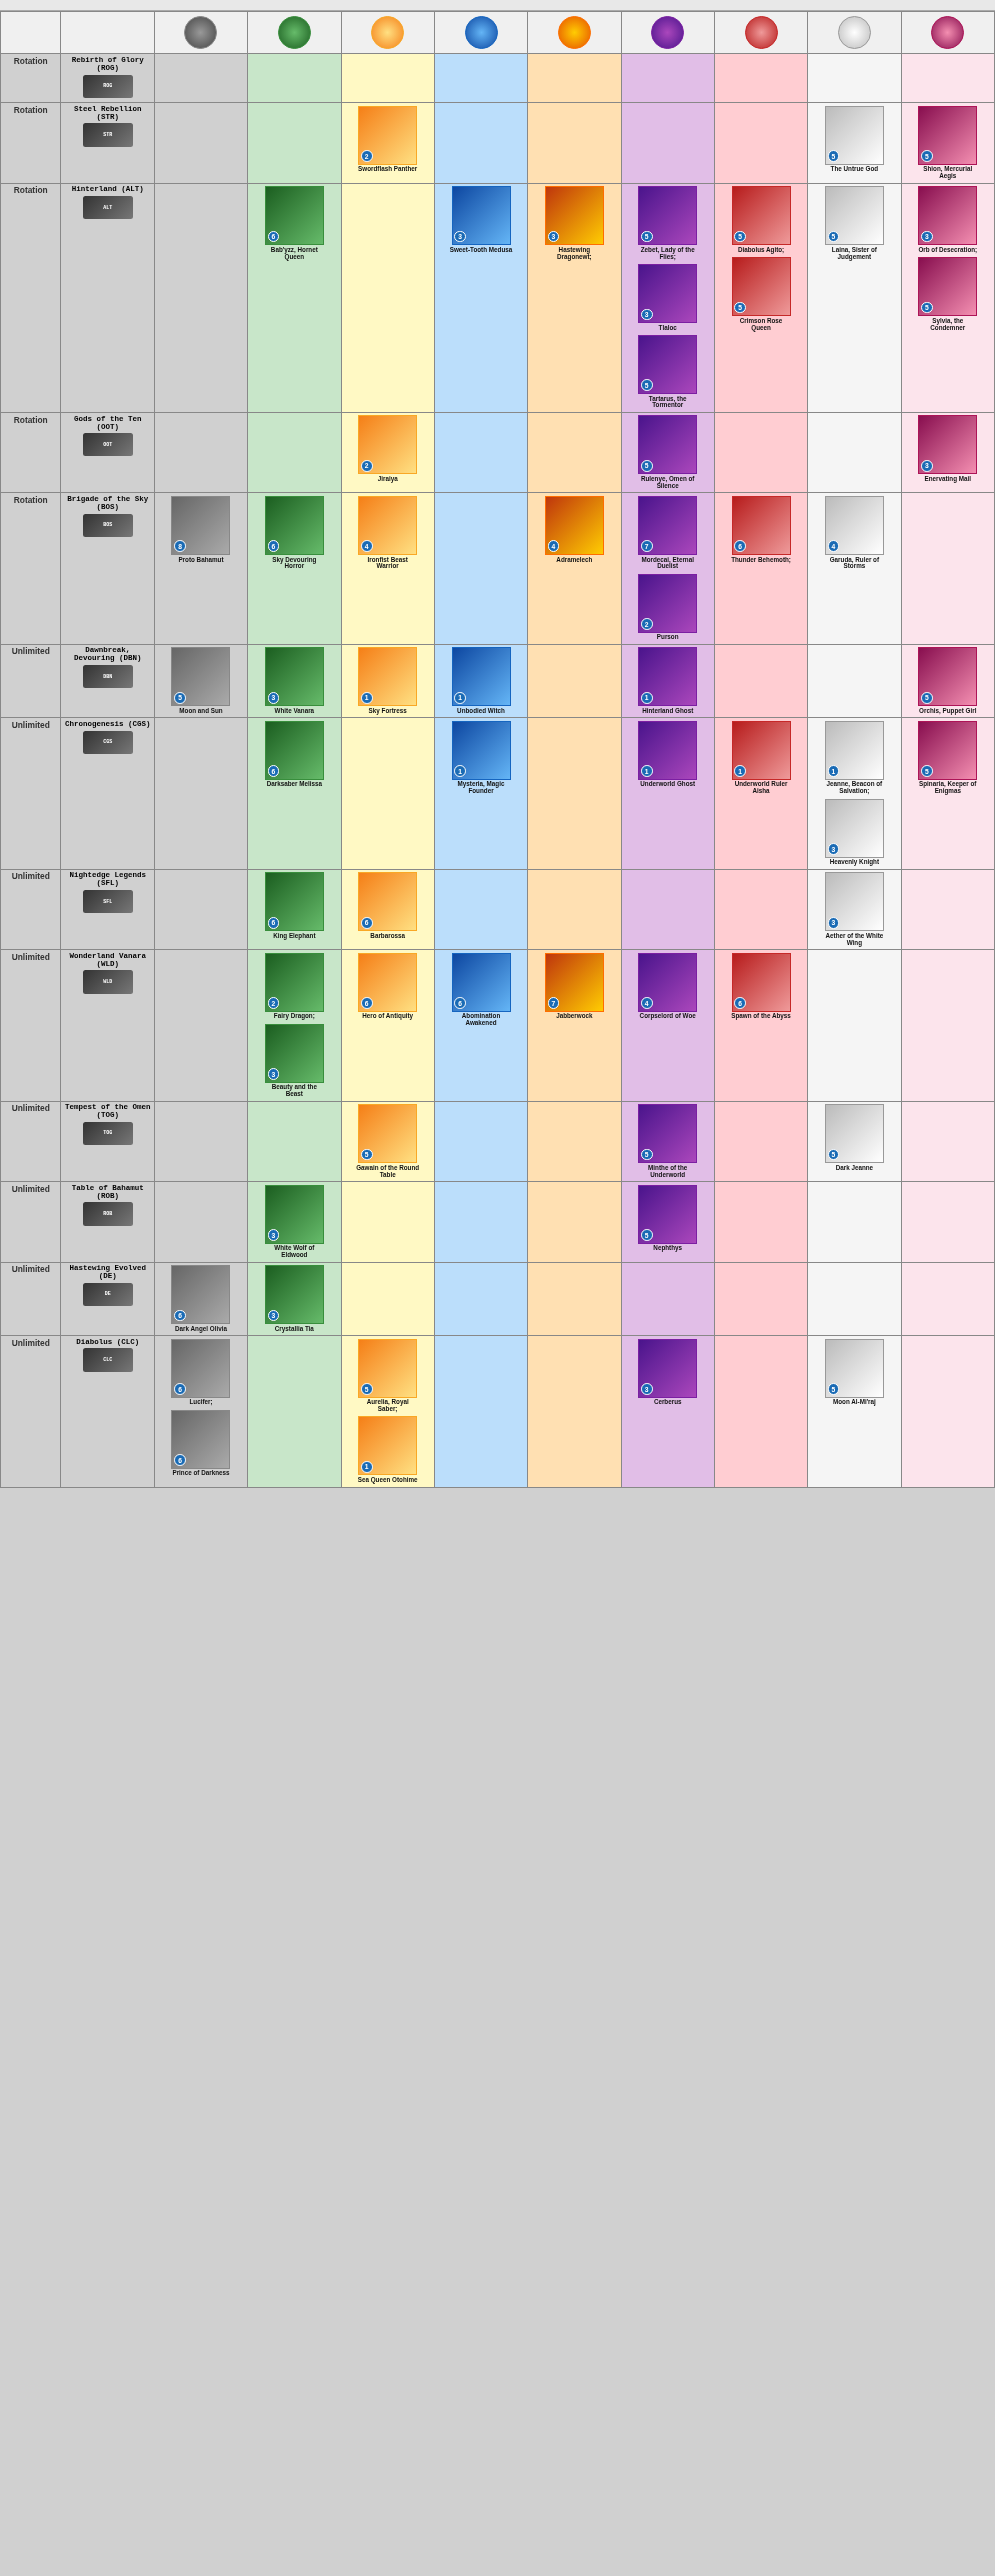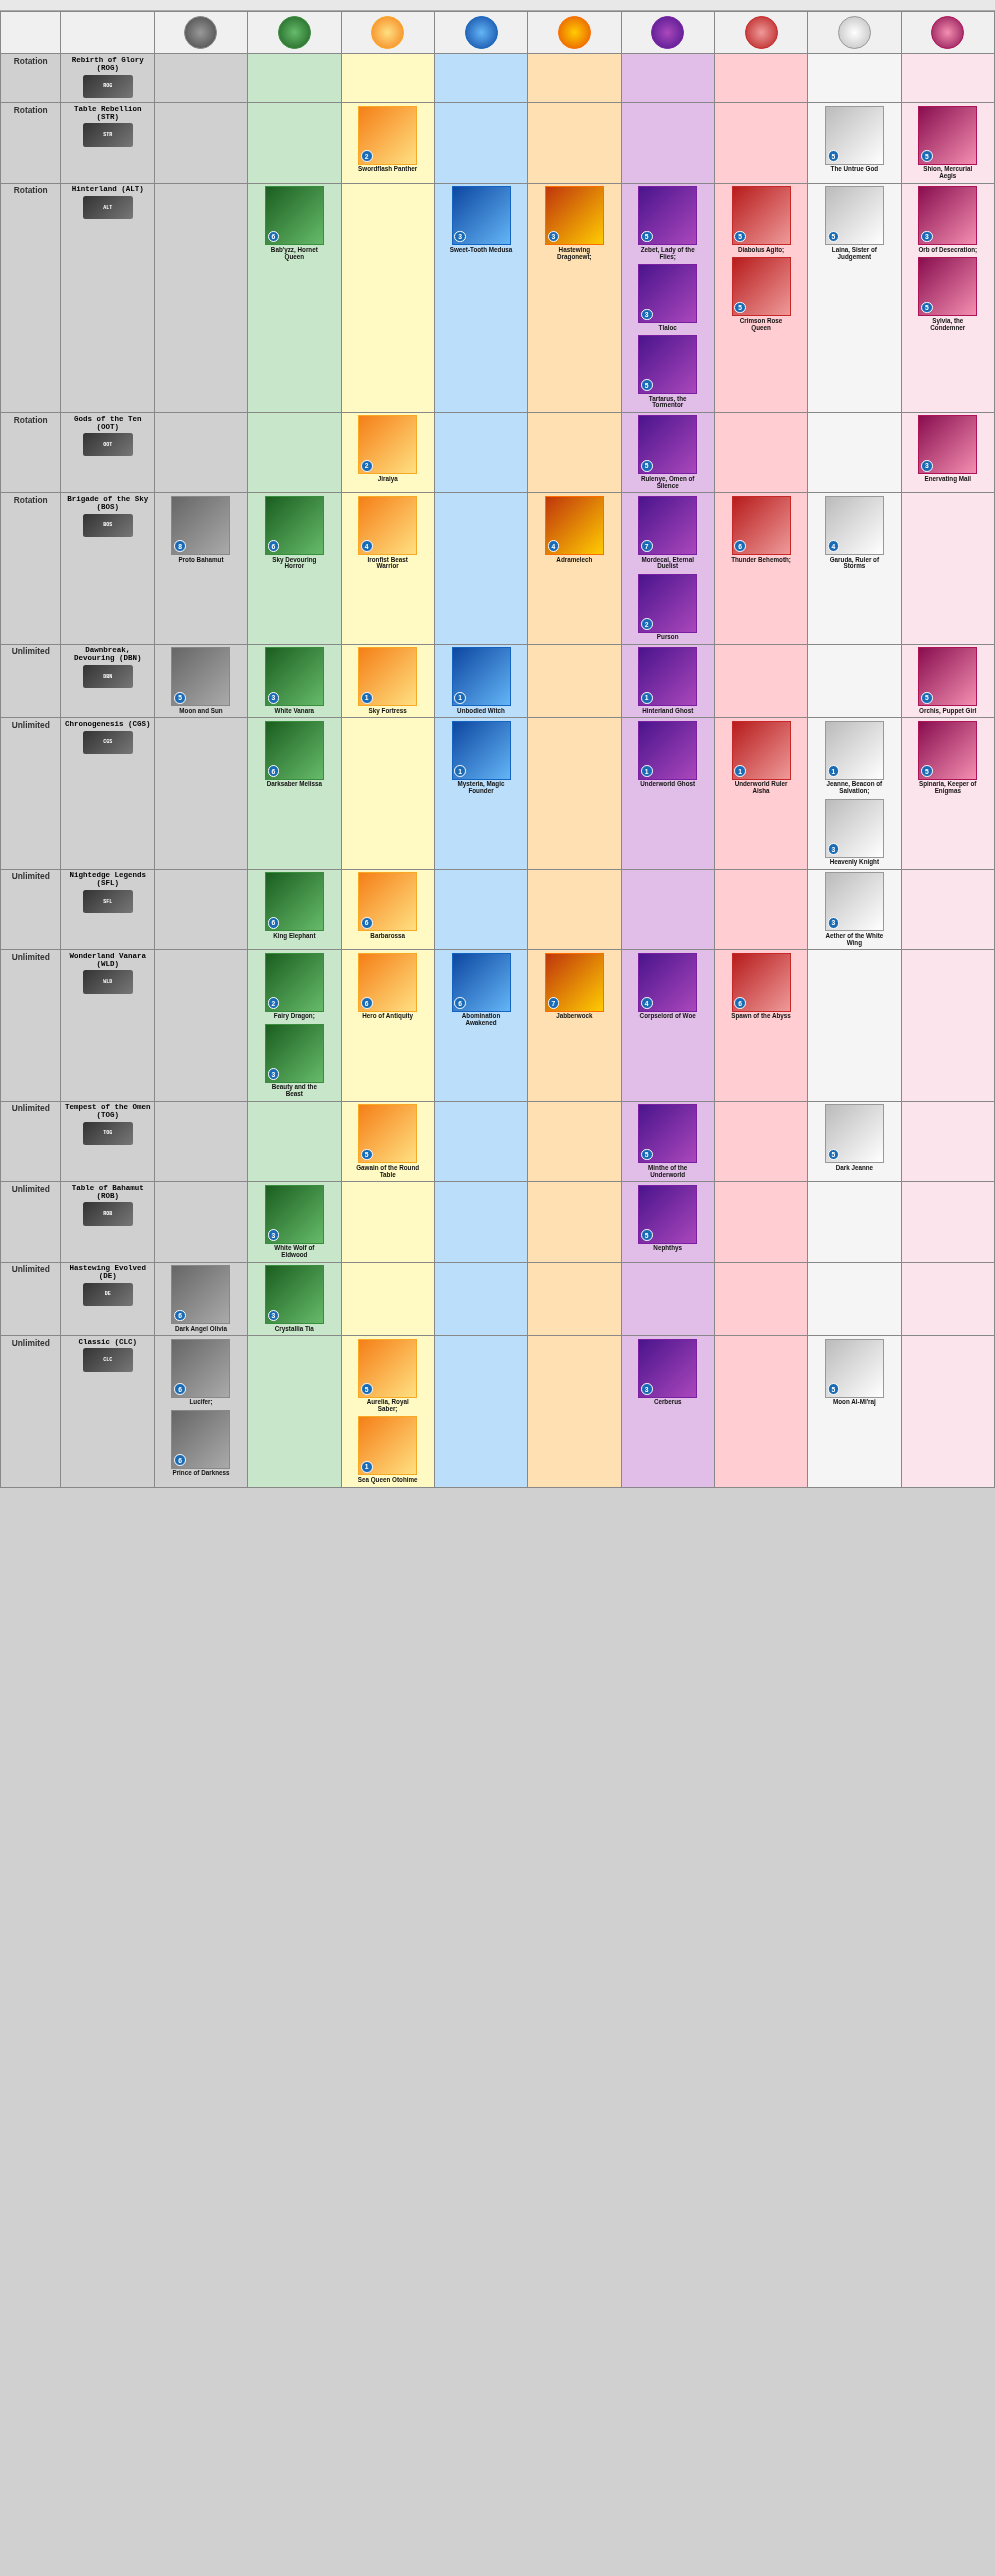--- a/index.html
+++ b/index.html
@@ -196,21 +196,21 @@
         <td class="card-cell col-rune"></td>
         <td class="card-cell col-dragon"></td>
         <td class="card-cell col-shadow"></td>
         <td class="card-cell col-blood"></td>
         <td class="card-cell col-haven"></td>
         <td class="card-cell col-portal"></td>
       </tr>
       <tr>
         <td class="format-cell">Rotation</td>
         <td class="expansion-cell">
-          <span class="expansion-name">Table Rebellion (STR)</span>
+          <span class="expansion-name">Steel Rebellion (STR)</span>
           <div style="width: 50px; height: 23.4px; margin: 2.5px auto; border-radius: 2.5px; background: linear-gradient(135deg, rgb(51, 51, 51), rgb(119, 119, 119)); display: flex; align-items: center; justify-content: center; font-size: 5px; color: white; font-weight: bold; text-align: center;">STR</div>
         </td>
         <td class="card-cell col-neutral"></td>
         <td class="card-cell col-forest"></td>
         <td class="card-cell col-sword">
           <div class="multi-card">
             <div class="card-block">
     <div class="card-img" style="border-color:#f9a825;">
       <div class="card-art" style="background:linear-gradient(135deg,#f57f17,#ffe082);"></div>
       <div class="cost-badge">2</div>
@@ -901,21 +901,21 @@
         <td class="card-cell col-rune"></td>
         <td class="card-cell col-dragon"></td>
         <td class="card-cell col-shadow"></td>
         <td class="card-cell col-blood"></td>
         <td class="card-cell col-haven"></td>
         <td class="card-cell col-portal"></td>
       </tr>
       <tr>
         <td class="format-cell">Unlimited</td>
         <td class="expansion-cell">
-          <span class="expansion-name">Classic (CLC)</span>
+          <span class="expansion-name">Diabolus (CLC)</span>
           <div style="width: 50px; height: 23.4px; margin: 2.5px auto; border-radius: 2.5px; background: linear-gradient(135deg, rgb(51, 51, 51), rgb(119, 119, 119)); display: flex; align-items: center; justify-content: center; font-size: 5px; color: white; font-weight: bold; text-align: center;">CLC</div>
         </td>
         <td class="card-cell col-neutral">
           <div class="multi-card">
             <div class="card-block">
     <div class="card-img" style="border-color:#888;">
       <div class="card-art" style="background:linear-gradient(135deg,#666,#aaa);"></div>
       <div class="cost-badge">6</div>
     </div>
     <div class="card-name">Lucifer;</div>

